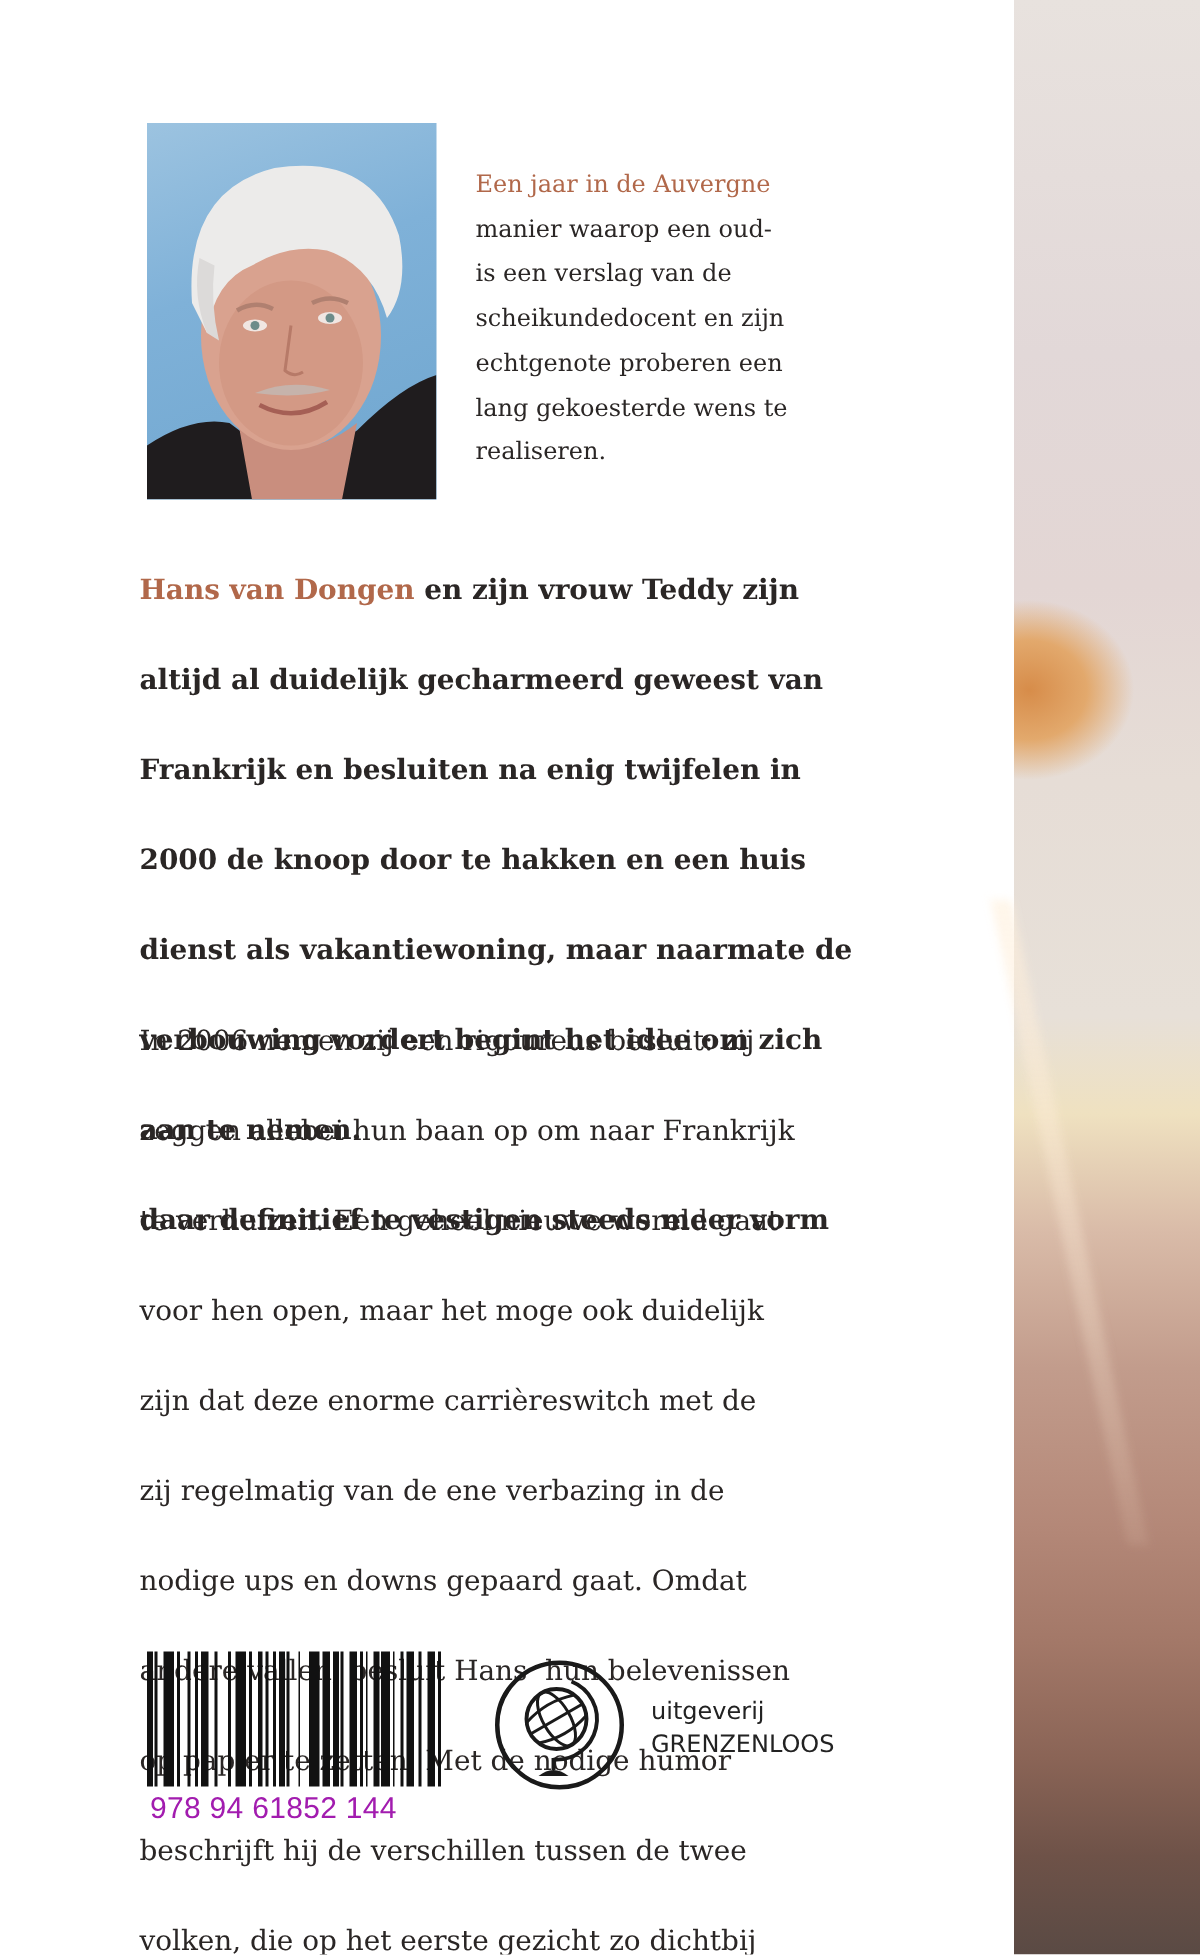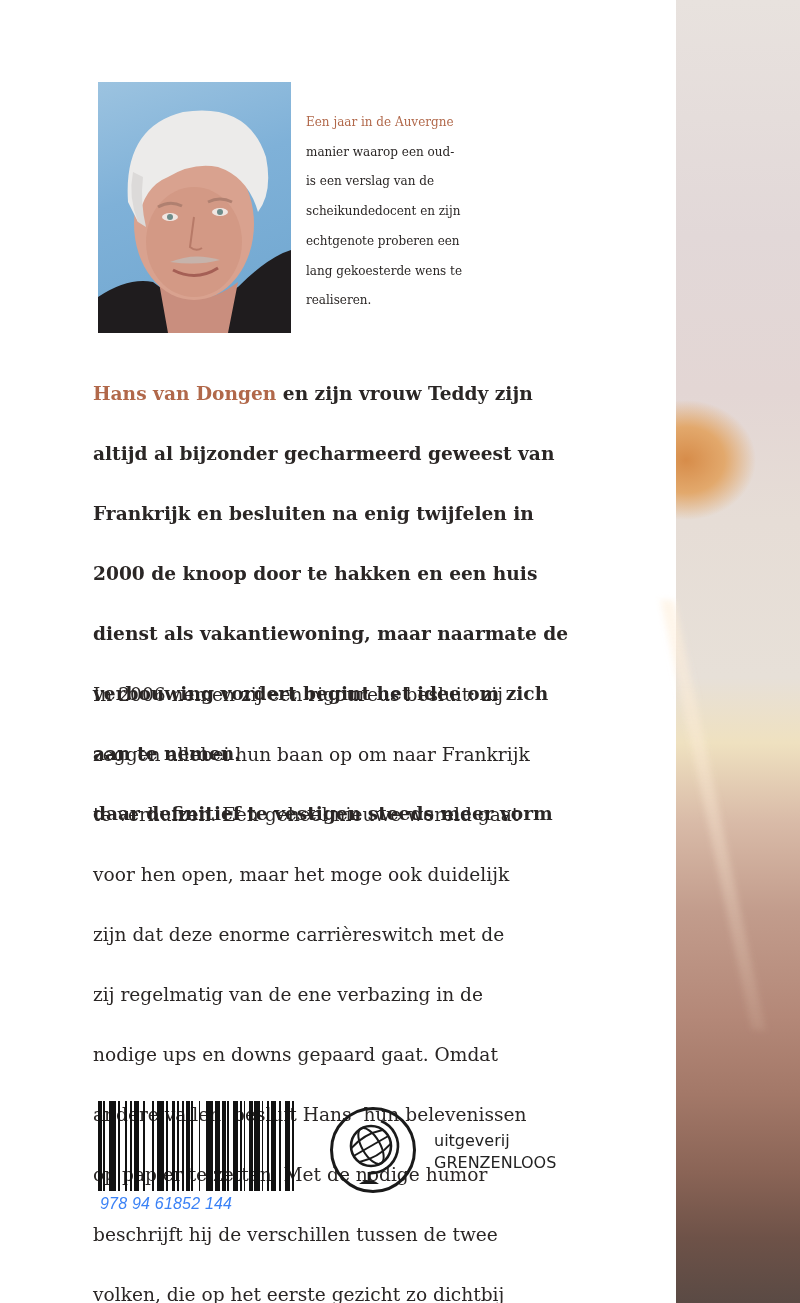--- a/index.html
+++ b/index.html
@@ -10,42 +10,42 @@
     color: #2a2625;
   }
   .page { position: absolute; left: 0; top: 0; width: 676px; height: 1303px; background: #ffffff; }
   .photo {
     position: absolute; left: 98px; top: 82px; width: 193px; height: 251px;
     overflow: hidden;
     background: linear-gradient(160deg, #9cc3e0 0%, #7fb1d8 40%, #6fa6cf 100%);
   }
   .photo svg { display: block; }
   .intro {
-    position: absolute; left: 306px; top: 108px; width: 340px;
-    font-size: 12px; line-height: 29.7px;
+    position: absolute; left: 317px; top: 108px; width: 340px;
+    font-size: 16px; line-height: 29.7px;
   }
   .accent { color: #b1684a; }
   .para {
     position: absolute; left: 93px; width: 560px;
     font-size: 18.6px; line-height: 30px; white-space: pre-line;
   }
   .para1 { top: 349px; font-weight: bold; }
   .para2 { top: 650px; }
   .line { display: block; white-space: pre; }
 
   .barcode {
     position: absolute; left: 98px; top: 1101px; width: 198px; height: 90px;
     display: flex; align-items: stretch;
   }
   .barcode .bar { background: #111; height: 100%; }
   .barcode .gap { height: 100%; }
   .isbn {
     position: absolute; left: 100px; top: 1195px; width: 200px;
-    font-family: "Liberation Sans", "DejaVu Sans", sans-serif; font-size: 16px;
-    color: #3b82f6; letter-spacing: 0.2px; font-style: italic;
+    font-family: "Liberation Sans", "DejaVu Sans", sans-serif; font-size: 20px;
+    color: #a21caf; letter-spacing: 0.2px;
   }
   .logo { position: absolute; left: 329px; top: 1106px; width: 88px; height: 88px; }
   .publisher {
     position: absolute; left: 434px; top: 1130px;
     font-family: "DejaVu Sans", "Liberation Sans", sans-serif; font-size: 16px; line-height: 22px;
     color: #222;
   }
   .strip {
     position: absolute; left: 676px; top: 0; width: 124px; height: 1303px;
     background:
@@ -100,21 +100,21 @@
     <span class="line">manier waarop een oud-</span>
     <span class="line">is een verslag van de</span>
     <span class="line">scheikundedocent en zijn</span>
     <span class="line">echtgenote proberen een</span>
     <span class="line">lang gekoesterde wens te</span>
     <span class="line">realiseren.</span>
   </div>
 
   <div class="para para1">
     <span class="line"><span class="accent">Hans van Dongen</span><span> en zijn vrouw Teddy zijn</span></span>
-    <span class="line">altijd al bijzonder gecharmeerd geweest van</span>
+    <span class="line">altijd al duidelijk gecharmeerd geweest van</span>
     <span class="line">Frankrijk en besluiten na enig twijfelen in</span>
     <span class="line">2000 de knoop door te hakken en een huis</span>
     <span class="line">dienst als vakantiewoning, maar naarmate de</span>
     <span class="line">verbouwing vordert begint het idee om zich</span>
     <span class="line">aan te nemen.</span>
     <span class="line">daar definitief te vestigen steeds meer vorm</span>
   </div>
 
   <div class="para para2">
     <span class="line">In 2006 nemen zij een rigoureus besluit: zij</span>

